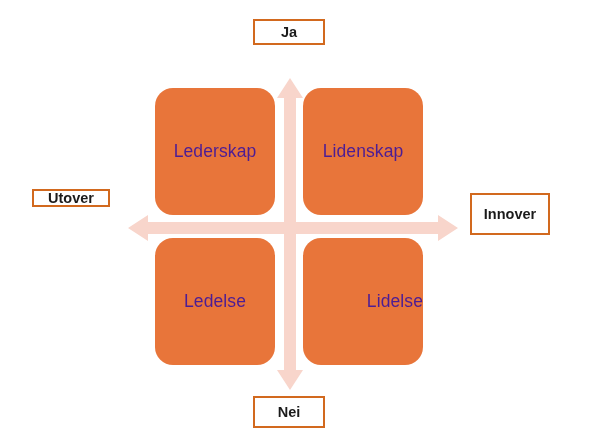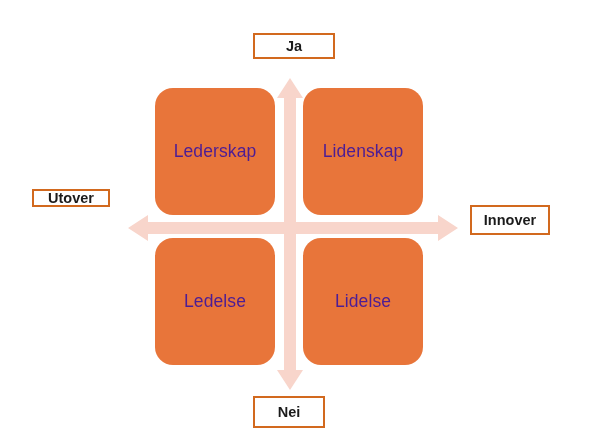--- a/index.html
+++ b/index.html
@@ -53,41 +53,41 @@
     color: #4c1d95;
     font-size: 17.5px;
     font-weight: 400;
     letter-spacing: 0.1px;
     line-height: 1;
     white-space: nowrap;
   }
   .quad-tl { left: 155px; top: 88px; }
   .quad-tr { left: 303px; top: 88px; }
   .quad-bl { left: 155px; top: 238px; }
-  .quad-br { left: 303px; top: 238px; }
+  .quad-br { left: 303px; top: 238px; justify-content: flex-end; }
 
   
   .axis-label {
     position: absolute;
     background: #ffffff;
     border: 2px solid #D2691E;
     color: #1b1b1b;
     font-size: 14.5px;
     font-weight: 700;
     display: flex;
     align-items: center;
     justify-content: center;
     box-sizing: border-box;
     line-height: 1;
     white-space: nowrap;
   }
-  .label-top    { left: 253px; top: 33px;  width: 82px;  height: 26px; }
+  .label-top    { left: 253px; top: 19px;  width: 72px;  height: 26px; }
   .label-bottom { left: 253px; top: 396px; width: 72px;  height: 32px; }
   .label-left   { left: 32px;  top: 189px; width: 78px;  height: 18px; }
-  .label-right  { left: 470px; top: 205px; width: 80px;  height: 30px; }
+  .label-right  { left: 470px; top: 193px; width: 80px;  height: 42px; }
 </style>
 </head>
 <body>
 
 <div class="canvas">
 
   <div class="axis-v">
     <svg width="46" height="312" viewBox="0 0 46 312" aria-hidden="true">
       <polygon points="23,0 36,20 29,20 29,292 36,292 23,312 10,292 17,292 17,20 10,20" fill="#F8D5CB"></polygon>
     </svg>

